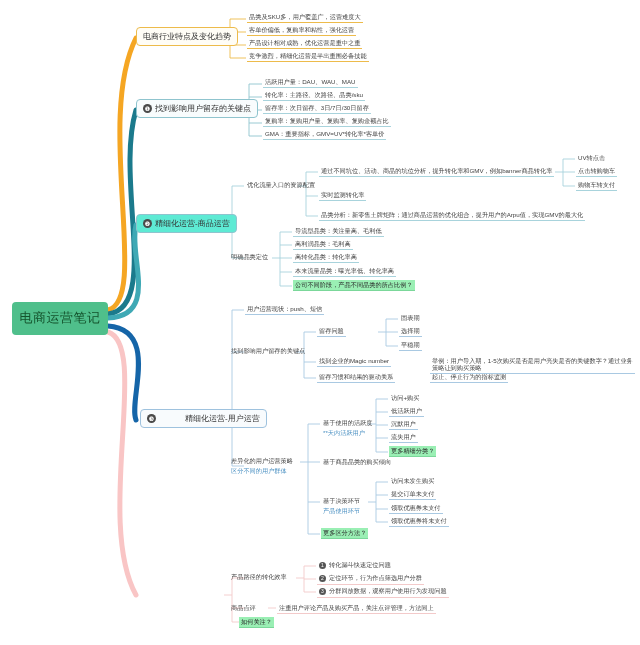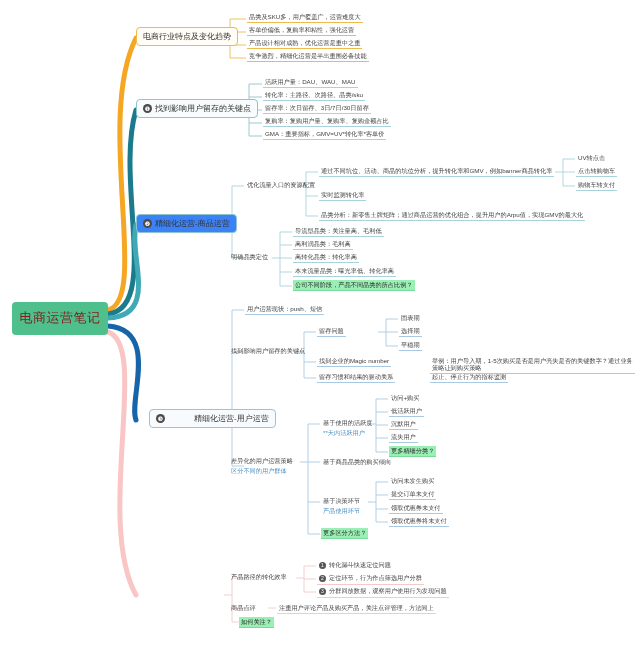--- a/index.html
+++ b/index.html
@@ -35,21 +35,21 @@
   }
 
   
   .root {
     left: 12px;
     top: 302px;
     width: 96px;
     height: 33px;
     background: #4FBF8B;
     border-radius: 4px;
-    color: #7f1d1d;
+    color: #14532d;
     font-size: 13px;
     display: flex;
     align-items: center;
     justify-content: center;
     letter-spacing: .5px;
   }
 
   
   .l1 {
     border: 1px solid #d9d9d9;
@@ -57,21 +57,21 @@
     background: #fdfdfd;
     font-size: 8px;
     color: #333333;
     padding: 4px 6px;
     display: flex;
     align-items: center;
     gap: 3px;
   }
   .l1.amber { border-color: #EDBB4B; background: #fffdf6; }
   .l1.teal  { border-color: #8FC4CE; background: #f8fcfd; }
-  .l1.teal2 { border-color: #8FC4CE; background: #3b82f6; }
+  .l1.teal2 { border-color: #8FC4CE; background: #5eead4; }
   .l1.blue  { border-color: #9EC2DE; background: #f8fbfd; }
   .l1.pink  { border-color: #F2C4C4; background: #fffafa; }
 
   .bullet {
     display: inline-flex;
     align-items: center;
     justify-content: center;
     width: 9px; height: 9px;
     border-radius: 50%;
     background: #4a4a4a;
@@ -281,21 +281,21 @@
   <div class="node leaf teal" style="left:319px; top:190px;">实时监测转化率</div>
   <div class="node leaf teal" style="left:319px; top:210px;">品类分析：新零售土牌矩阵；通过商品运营的优化组合，提升用户的Arpu值，实现GMV的最大化</div>
 
   <div class="node mid" style="left:229px; top:252px;">明确品类定位</div>
   <div class="node leaf teal" style="left:293px; top:226px;">导流型品类：关注量高、毛利低</div>
   <div class="node leaf teal" style="left:293px; top:239px;">高利润品类：毛利高</div>
   <div class="node leaf teal" style="left:293px; top:252px;">高转化品类：转化率高</div>
   <div class="node leaf teal" style="left:293px; top:266px;">本来流量品类：曝光率低、转化率高</div>
   <div class="node leaf hl" style="left:293px; top:280px;">公司不同阶段，产品不同品类的所占比例？</div>
 
-  <div class="node l1 blue" style="left:149px; top:409px;gap:29px;">
+  <div class="node l1 blue" style="left:140px; top:409px;gap:29px;">
     <span class="bullet">❸</span>
     <span>精细化运营-用户运营</span>
   </div>
 
   <div class="node leaf blue" style="left:245px; top:304px;">用户运营现状：push、短信</div>
 
   <div class="node mid" style="left:229px; top:346px;">找到影响用户留存的关键点</div>
   <div class="node leaf blue" style="left:317px; top:326px;">留存问题</div>
   <div class="node leaf blue nounder" style="left:399px; top:313px;">固表期</div>
   <div class="node leaf blue" style="left:399px; top:326px;">选择期</div>

